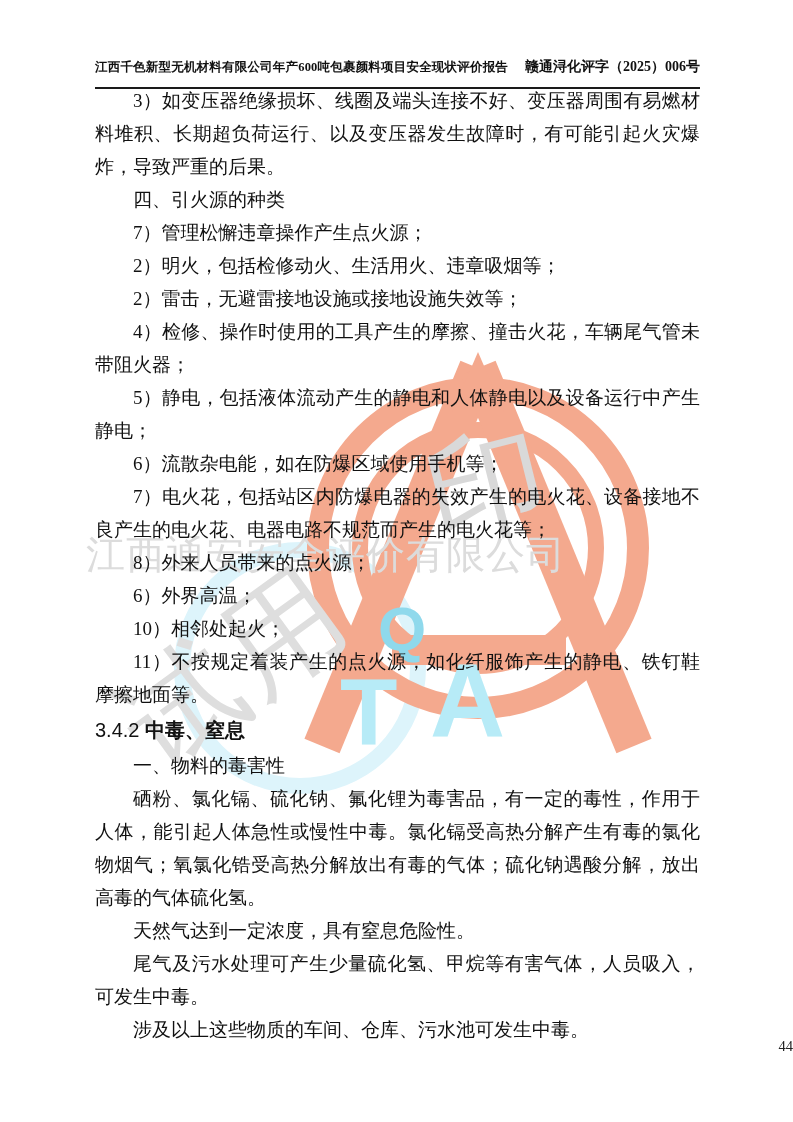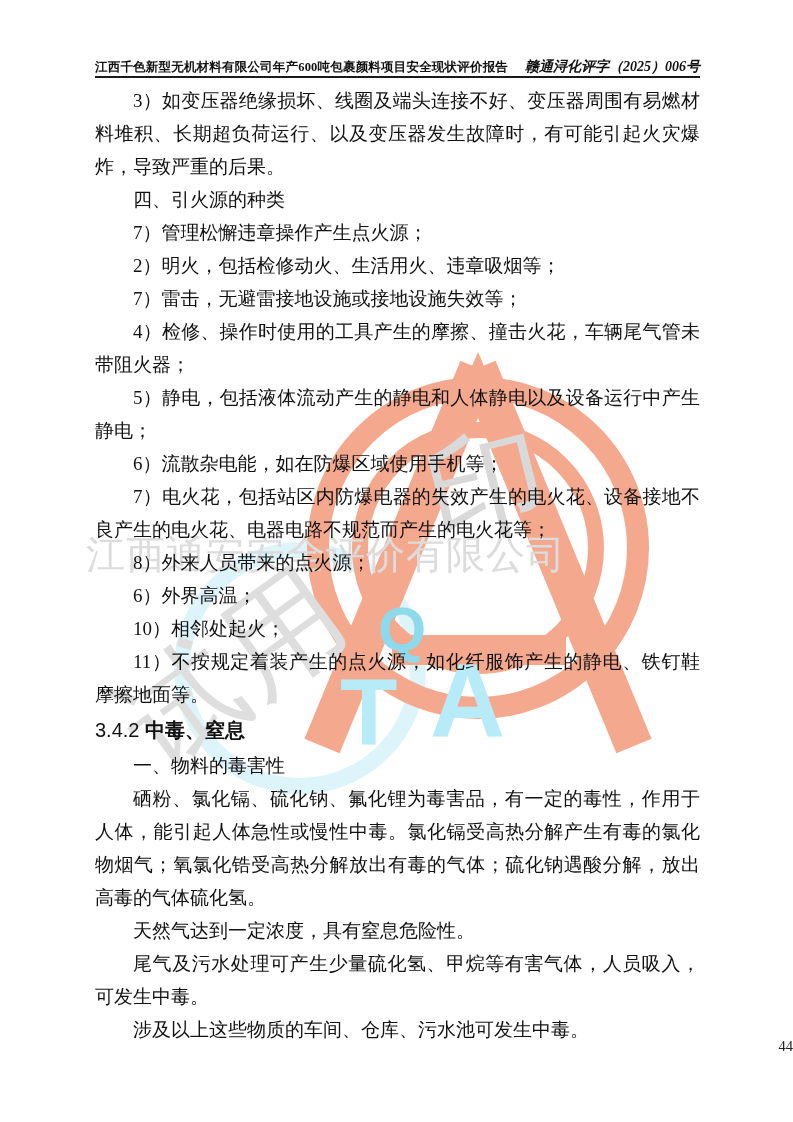--- a/index.html
+++ b/index.html
@@ -10,27 +10,27 @@
     background:#ffffff;
     overflow:hidden;
     font-family:"Liberation Serif", serif;
     color:#111;
   }
   
   .header{
     position:absolute;left:95px;top:58px;width:605px;
     display:flex;justify-content:space-between;align-items:flex-end;
     border-bottom:2px solid #1a1a1a;
-    padding-bottom:0;
+    padding-bottom:11px;
   }
   .header .h-left{
     font-size:12.5px;font-weight:bold;letter-spacing:0.2px;white-space:nowrap;
   }
   .header .h-right{
-    font-size:14px;font-weight:bold;white-space:nowrap;margin-left:12px;font-style:italic;
+    font-size:14px;font-weight:bold;white-space:nowrap;margin-left:12px;
   }
   
   .wm-layer{position:absolute;left:0;top:0;width:793px;height:1122px;z-index:1;pointer-events:none;}
   .wm-company{
     position:absolute;left:86px;top:528px;
     font-size:39px;color:#dcdcdc;letter-spacing:1px;white-space:nowrap;
     font-family:"Liberation Sans", sans-serif;
   }
   .wm-stamp{
     position:absolute;left:428px;top:408px;
@@ -96,21 +96,21 @@
   <div class="header">
     <span class="h-left">江西千色新型无机材料有限公司年产600吨包裹颜料项目安全现状评价报告</span>
     <span class="h-right">赣通浔化评字（2025）006号</span>
   </div>
 
   <div class="content">
     <p>3）如变压器绝缘损坏、线圈及端头连接不好、变压器周围有易燃材料堆积、长期超负荷运行、以及变压器发生故障时，有可能引起火灾爆炸，导致严重的后果。</p>
     <p>四、引火源的种类</p>
     <p>7）管理松懈违章操作产生点火源；</p>
     <p>2）明火，包括检修动火、生活用火、违章吸烟等；</p>
-    <p>7）雷击，无避雷接地设施或接地设施失效等；</p>
+    <p>2）雷击，无避雷接地设施或接地设施失效等；</p>
     <p>4）检修、操作时使用的工具产生的摩擦、撞击火花，车辆尾气管未带阻火器；</p>
     <p>5）静电，包括液体流动产生的静电和人体静电以及设备运行中产生静电；</p>
     <p>6）流散杂电能，如在防爆区域使用手机等；</p>
     <p>7）电火花，包括站区内防爆电器的失效产生的电火花、设备接地不良产生的电火花、电器电路不规范而产生的电火花等；</p>
     <p>8）外来人员带来的点火源；</p>
     <p>6）外界高温；</p>
     <p>10）相邻处起火；</p>
     <p>11）不按规定着装产生的点火源，如化纤服饰产生的静电、铁钉鞋摩擦地面等。</p>
 
     <p class="heading">

